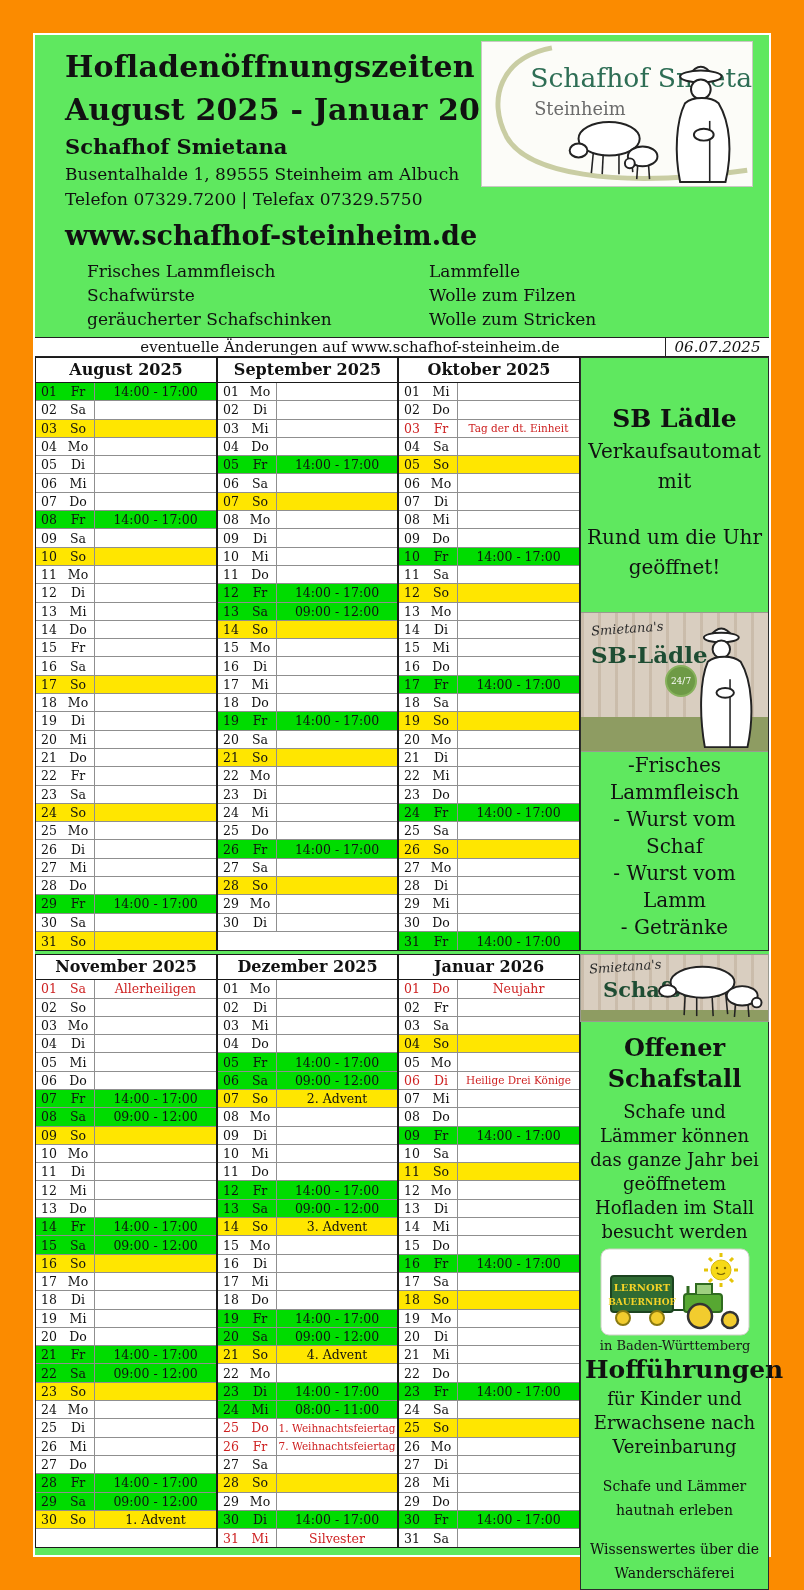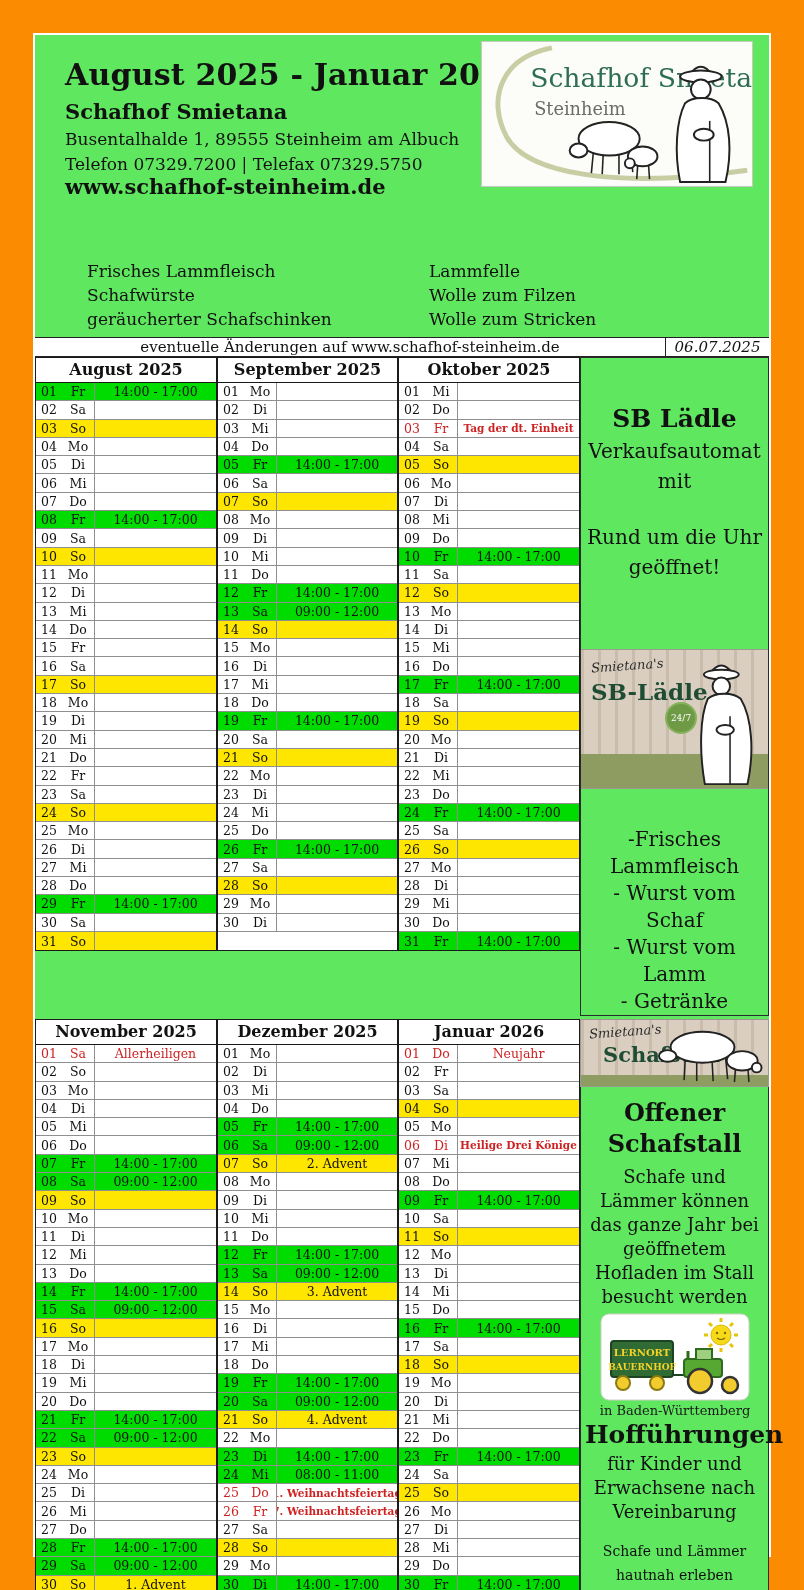--- a/index.html
+++ b/index.html
@@ -10,21 +10,21 @@
   *{margin:0;padding:0;box-sizing:border-box;}
   html,body{width:804px;height:1590px;overflow:hidden;}
   body{background:var(--frame-orange);position:relative;font-family:"DejaVu Serif","Liberation Serif",serif;color:#111;}
   .panel{position:absolute;left:33px;top:33px;width:738px;height:1524px;background:var(--panel-green);border:2px solid #fff;}
   
   .header{position:relative;height:222px;padding:14px 0 0 30px;}
   .t1,.t2{font-size:30px;font-weight:bold;letter-spacing:.2px;}
   .t2{margin-top:8px;}
   .farm{font-size:21px;font-weight:bold;margin-top:7px;}
   .addr,.phone{font-size:17px;margin-top:5px;}
-  .web{font-size:21px;font-weight:bold;}
+  .web{font-size:27px;font-weight:bold;margin-top:11px;}
   .logo{position:absolute;right:16px;top:6px;width:272px;height:146px;background:#FCFCF8;border:1px solid #c9c9c2;}
   .logo svg{display:block;width:100%;height:100%;}
   
   .products{display:flex;padding-left:52px;margin-top:2px;}
   .p-col1{width:342px;}
   .p-col{font-size:17px;line-height:24px;}
   
   .notice{display:flex;align-items:center;background:#fff;border-top:1.5px solid #222;border-bottom:1.5px solid #222;height:20px;font-size:15px;margin-top:6px;}
   .notice-text{flex:1;text-align:center;}
   .notice-date{width:104px;text-align:center;border-left:1.5px solid #222;font-style:italic;}
@@ -35,29 +35,29 @@
   .month{background:#fff;border:1px solid #1a1a1a;align-self:start;width:100%;}
   .cal-header{height:25px;line-height:23px;text-align:center;font-weight:bold;font-size:16px;border-bottom:1.5px solid #1a1a1a;background:#fff;}
   .cal-row{height:18.3px;display:flex;align-items:stretch;font-size:12.5px;border-bottom:1px solid #8f8f8f;background:#fff;}
   .cal-row:last-child{border-bottom:none;}
   .c-num{width:26px;display:flex;align-items:center;justify-content:center;}
   .c-wd{width:32px;display:flex;align-items:center;justify-content:center;}
   .c-note{flex:1;display:flex;align-items:center;justify-content:center;border-left:1px solid #8f8f8f;white-space:nowrap;overflow:hidden;}
   .t-g{background:var(--open-green);}
   .t-y{background:var(--sunday-yellow);}
   .t-h{color:var(--holiday-red);}
-  .lbl-sm{font-size:10.5px;font-weight:bold;}
+  .lbl-sm{font-size:10.5px;}
   .filler{background:#fff;}
   
   .wood{background-color:var(--wood-beige);background-image:repeating-linear-gradient(90deg,rgba(150,125,95,.22) 0 3px,rgba(0,0,0,0) 3px 17px);}
   .band{position:absolute;left:0;right:0;bottom:0;background:var(--olive-band);}
   .brand-script{font-style:italic;font-size:13px;color:#2b2b2b;transform:rotate(-4deg);display:inline-block;}
   .card-title{font-weight:bold;color:#1E4D33;}
   
-  .s1{grid-area:s1;border:1px solid #2c2c2c;background:var(--panel-green);display:flex;flex-direction:column;gap:37px;}
+  .s1{grid-area:s1;border:1px solid #2c2c2c;background:var(--panel-green);display:flex;flex-direction:column;}
   .sb-top-text{text-align:center;padding-top:44px;}
   .sb-h1{font-size:25px;font-weight:bold;line-height:34px;}
   .sb-line{font-size:20px;line-height:30px;}
   .sb-gap{height:26px;}
   .card-ladle{position:relative;height:140px;margin-top:30px;border-top:1px solid #9a9a90;border-bottom:1px solid #9a9a90;overflow:hidden;}
   .ladle-brand{position:absolute;left:10px;top:8px;}
   .ladle-title{position:absolute;left:10px;top:28px;font-size:23px;}
   .badge{position:absolute;left:84px;top:52px;width:32px;height:32px;border-radius:50%;background:#6E9A46;color:#fff;font-size:9px;display:flex;align-items:center;justify-content:center;border:2px solid #87b25c;}
   .card-ladle .band{height:34px;}
   .ladle-man{position:absolute;right:6px;top:12px;height:126px;}
@@ -79,20 +79,21 @@
   svg text{font-family:"DejaVu Serif","Liberation Serif",serif;}
   .lineart{stroke:#222;stroke-width:2;fill:#fff;}
   .lineart-thin{stroke:#222;stroke-width:1.6;fill:none;}
 </style>
 </head>
 <body>
 
 <div class="panel">
 
   <div class="header">
+    <div class="t1">Hofladenöffnungszeiten</div>
     <div class="t2">August 2025 - Januar 2026</div>
     <div class="farm">Schafhof Smietana</div>
     <div class="addr">Busentalhalde 1, 89555 Steinheim am Albuch</div>
     <div class="phone">Telefon 07329.7200 | Telefax 07329.5750</div>
     <div class="web">www.schafhof-steinheim.de</div>
 
     <div class="logo">
       <svg viewBox="0 0 272 146">
         <path d="M70,6 C18,16 4,58 24,96 C44,132 130,150 268,130" stroke="#C9CDA3" stroke-width="5" fill="none"></path>
         <text x="48" y="46" font-size="27" fill="#2E6E55">Schafhof Smietana</text>

